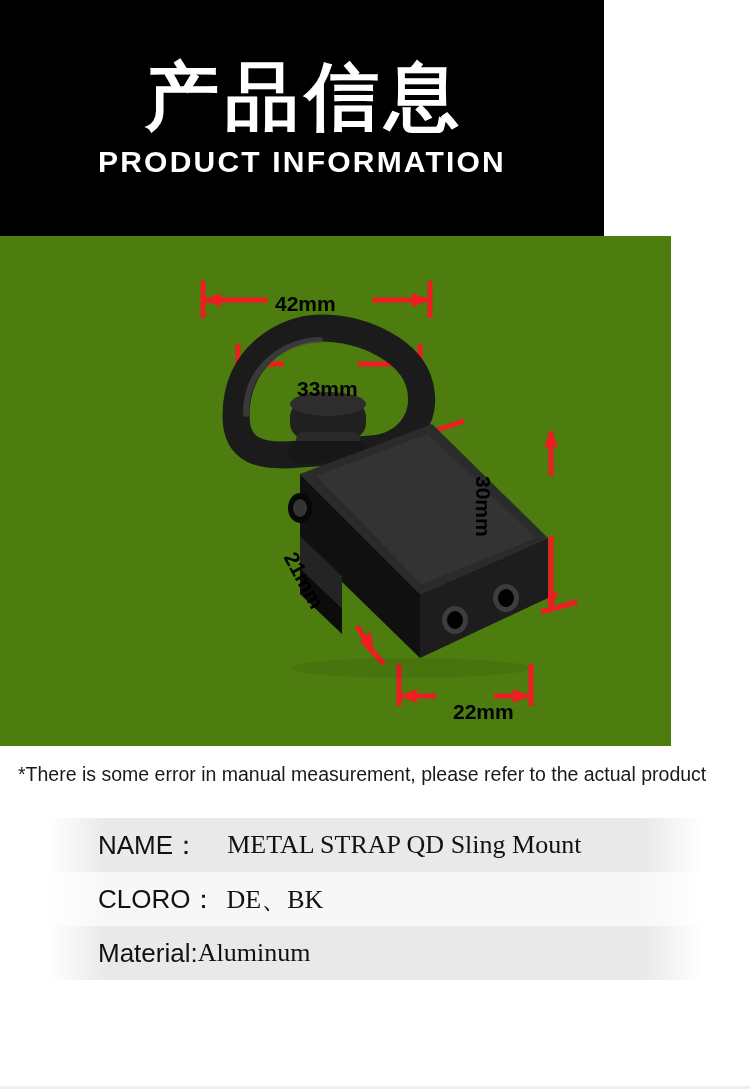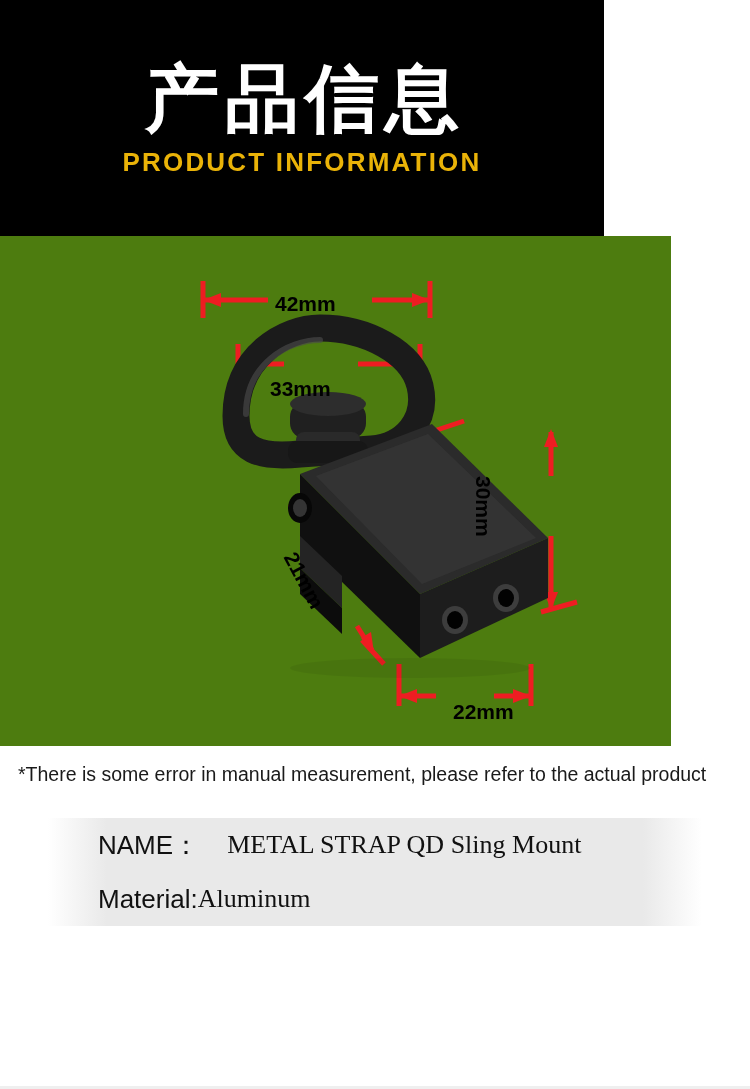--- a/index.html
+++ b/index.html
@@ -31,23 +31,23 @@
     color: #ffffff;
     font-family: "DejaVu Sans", sans-serif;
     font-size: 74px;
     font-weight: bold;
     letter-spacing: 6px;
     line-height: 1;
     margin: 0 0 14px 0;
     text-indent: 6px;
   }
   .header-en {
-    color: #eab308;
-    font-family: "Liberation Sans", sans-serif;
-    font-size: 26px;
+    color: #ffffff;
+    font-family: "Liberation Sans", sans-serif;
+    font-size: 30px;
     font-weight: bold;
     letter-spacing: 2.2px;
     line-height: 1;
     margin: 0;
   }
 
   
   .diagram {
     position: relative;
     width: 671px;
@@ -61,21 +61,21 @@
   }
   .dim-label {
     position: absolute;
     color: #000000;
     font-family: "Liberation Sans", sans-serif;
     font-weight: bold;
     font-size: 21px;
     white-space: nowrap;
   }
   .dim-42 { left: 275px; top: 56px; }
-  .dim-33 { left: 270px; top: 141px; }
+  .dim-33 { left: 297px; top: 141px; }
   .dim-30 {
     left: 495px; top: 240px;
     transform: rotate(90deg);
     transform-origin: left top;
   }
   .dim-21 {
     left: 300px; top: 312px;
     transform: rotate(62deg);
     transform-origin: left top;
   }
@@ -243,19 +243,23 @@
   <div class="dim-label dim-22">22mm</div>
 </div>
 
 <div class="disclaimer">*There is some error in manual measurement, please refer to the actual product</div>
 
 <div class="spec-table">
   <div class="spec-row odd">
     <span class="spec-key gap-k1">NAME：</span>
     <span class="spec-val">METAL STRAP QD Sling Mount</span>
   </div>
+  <div class="spec-row even">
+    <span class="spec-key gap-k2">CLORO：</span>
+    <span class="spec-val">DE、BK</span>
+  </div>
   <div class="spec-row odd">
     <span class="spec-key gap-k3">Material:</span>
     <span class="spec-val">Aluminum</span>
   </div>
 </div>
 
 <div class="bottom-rule"></div>
 
 </body></html>

